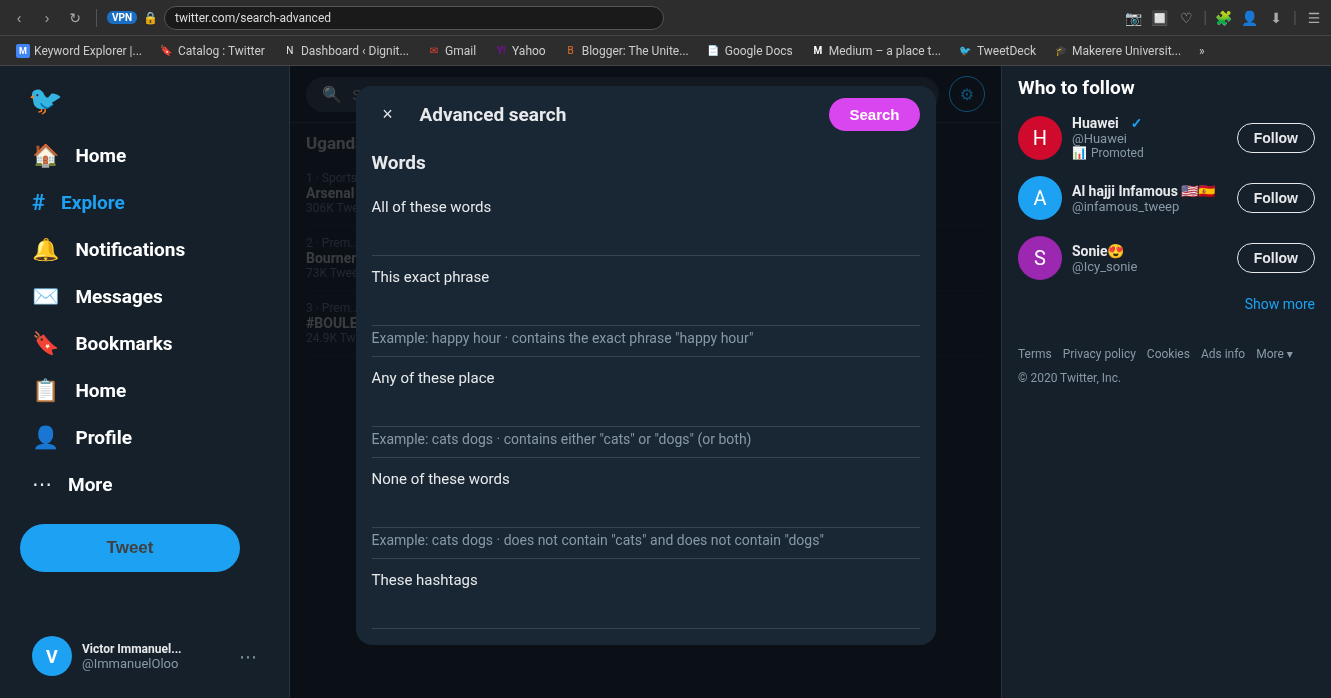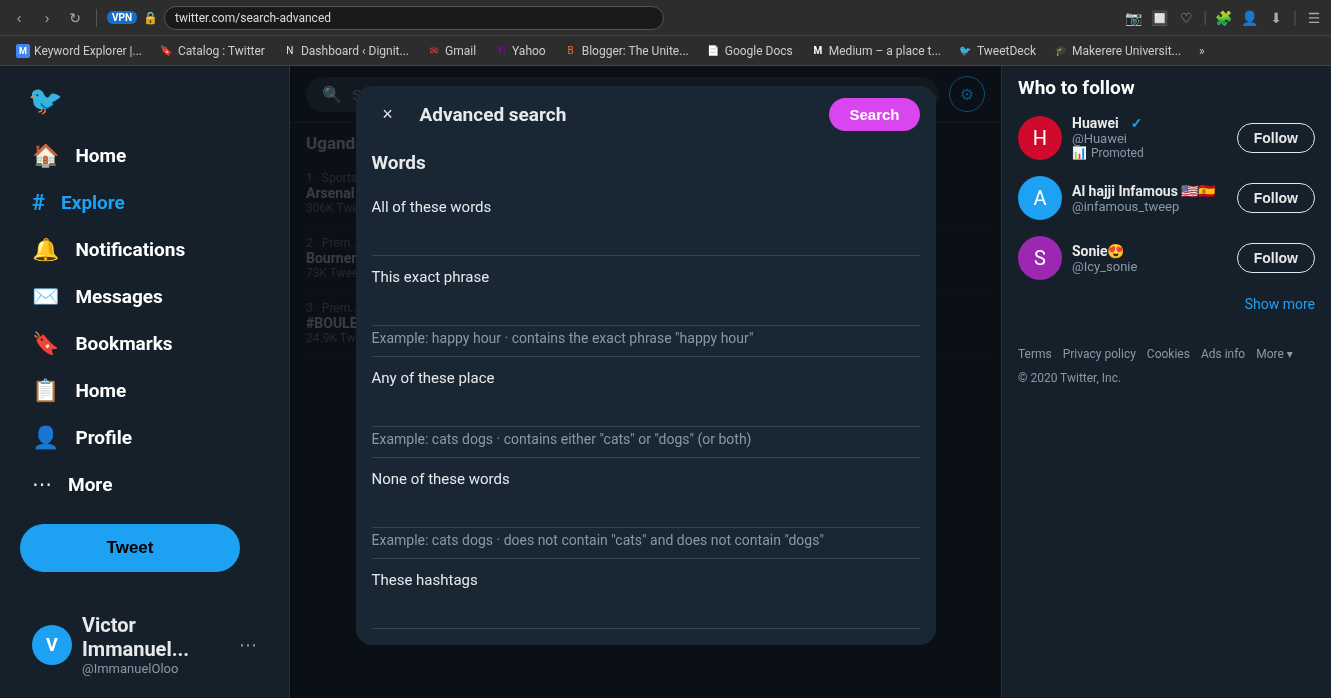--- a/index.html
+++ b/index.html
@@ -134,21 +134,21 @@
       border-radius: 30px;
       cursor: pointer;
       margin-bottom: 2px;
     }
     .nav-item.active .nav-label { color: #1da1f2; font-weight: bold; }
     .nav-icon { font-size: 22px; color: #e7e9ea; }
     .nav-item.active .nav-icon { color: #1da1f2; }
     .nav-label { font-size: 19px; color: #ffffff; font-weight: 700; }
     .tweet-btn {
       background: #1da1f2;
-      color: #000000;
+      color: #404040;
       border: none;
       border-radius: 30px;
       padding: 14px 30px;
       font-size: 17px;
       font-weight: bold;
       cursor: pointer;
       margin-top: 16px;
       width: 220px;
     }
     .user-info {
@@ -162,21 +162,21 @@
     }
     .avatar {
       width: 40px; height: 40px;
       background: #1da1f2;
       border-radius: 50%;
       display: flex; align-items: center; justify-content: center;
       font-size: 18px; color: #fff; font-weight: bold;
       flex-shrink: 0;
     }
     .user-text { flex: 1; }
-    .user-name { font-size: 20px; font-weight: bold; color: #e7e9ea; }
+    .user-name { font-size: 12px; font-weight: bold; color: #e7e9ea; }
     .user-handle { font-size: 13px; color: #8899a6; }
     .user-dots { color: #8899a6; font-size: 18px; }
 
     
     .main-content {
       flex: 1;
       background: #15202b;
       overflow: hidden;
       position: relative;
     }

